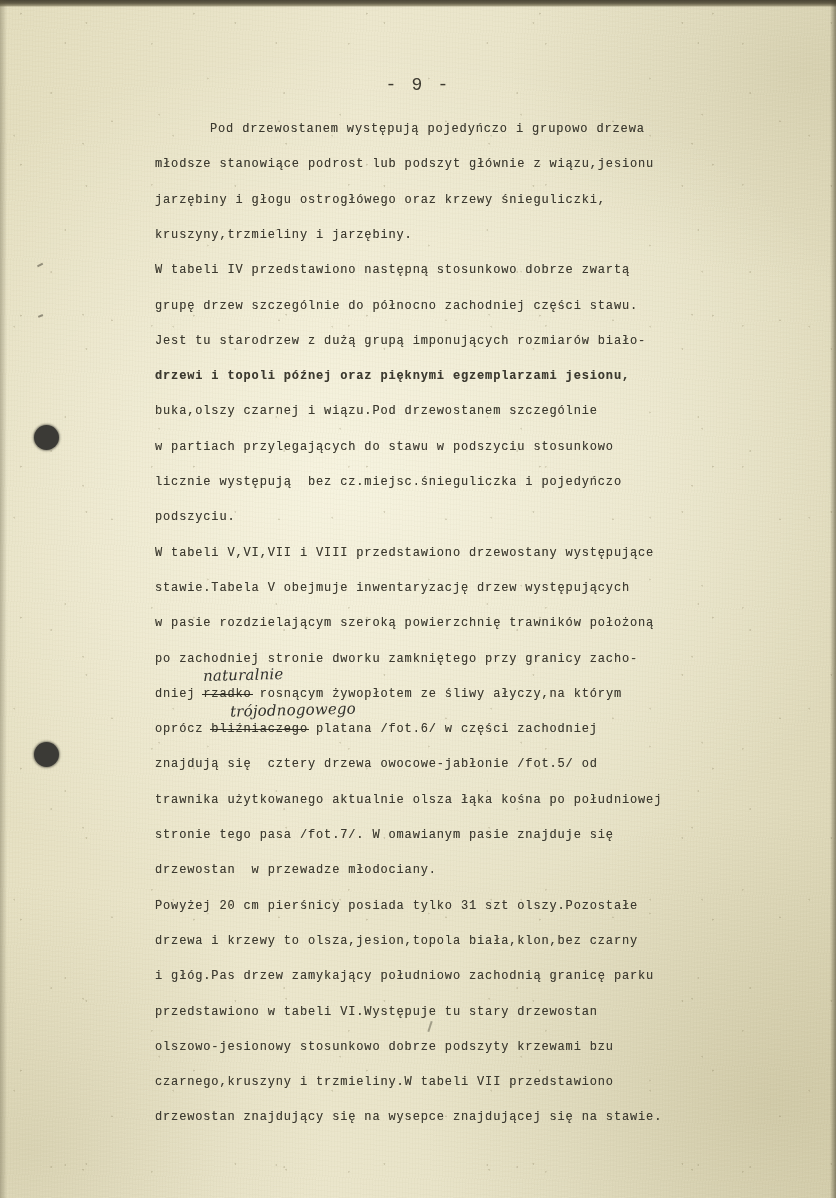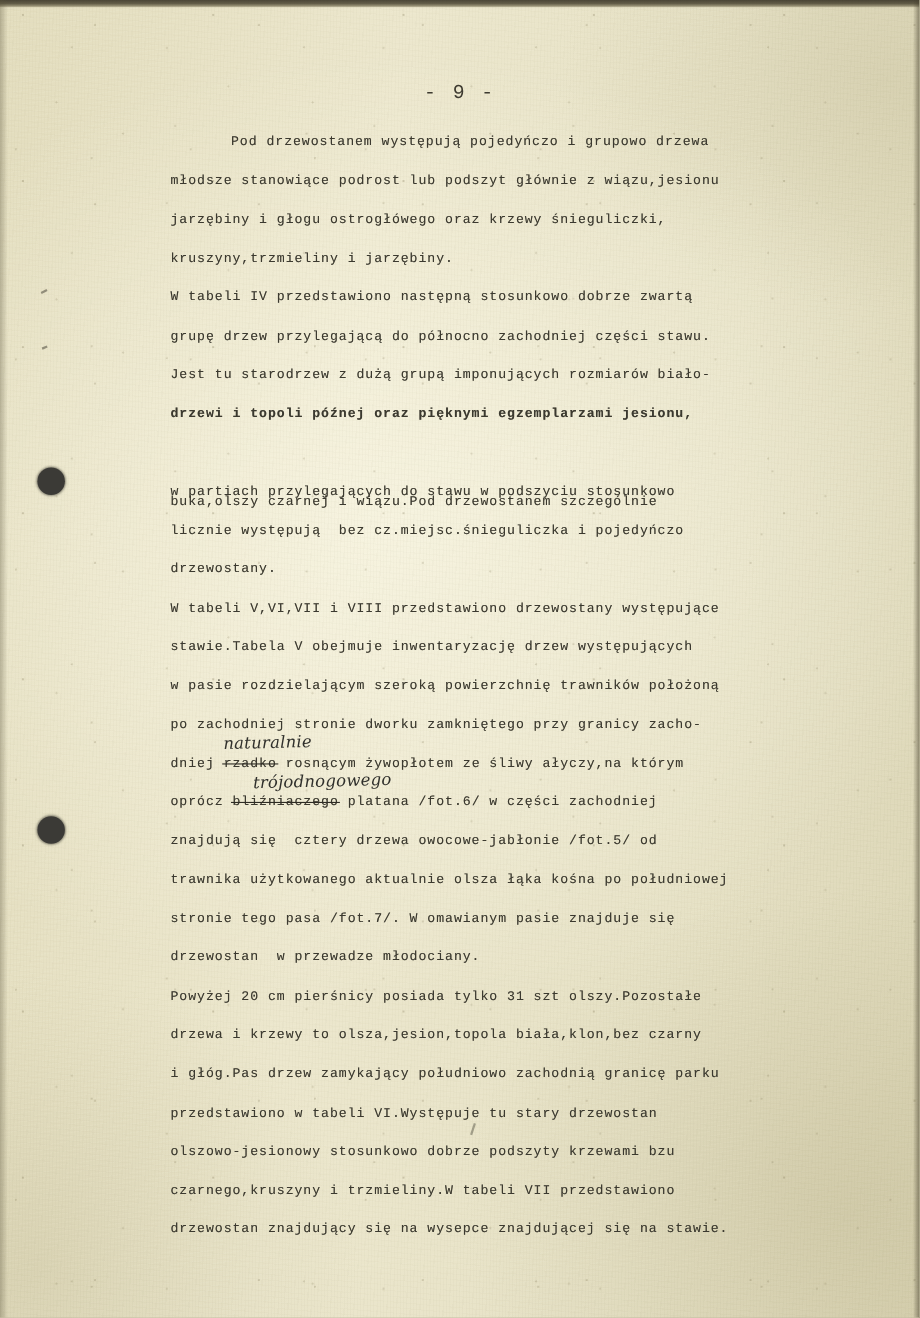--- a/index.html
+++ b/index.html
@@ -132,27 +132,27 @@
   <div id="content">
 
     <div class="pagenum" style="top:75px;">- 9 -</div>
 
     <div id="lines-top">
         <div class="line indent" style="top: 119px;">Pod drzewostanem występują pojedyńczo i grupowo drzewa</div>
         <div class="line" style="top: 154.3px;">młodsze stanowiące podrost lub podszyt głównie z wiązu,jesionu</div>
         <div class="line" style="top: 189.6px;">jarzębiny i głogu ostrogłówego oraz krzewy śnieguliczki,</div>
         <div class="line" style="top: 224.9px;">kruszyny,trzmieliny i jarzębiny.</div>
         <div class="line" style="top: 260.2px;">W tabeli IV przedstawiono następną stosunkowo dobrze zwartą</div>
-        <div class="line" style="top: 295.5px;">grupę drzew przylegającą do północno zachodniej części stawu.</div>
+        <div class="line" style="top: 295.5px;">grupę drzew szczególnie do północno zachodniej części stawu.</div>
         <div class="line" style="top: 330.8px;">Jest tu starodrzew z dużą grupą imponujących rozmiarów biało-</div>
         <div class="line" style="top: 366.1px; font-weight: bold;">drzewi i topoli późnej oraz pięknymi egzemplarzami jesionu,</div>
-        <div class="line" style="top: 401.4px; margin-top: 45px;">buka,olszy czarnej i wiązu.Pod drzewostanem szczególnie</div>
+        <div class="line" style="top: 401.4px;">buka,olszy czarnej i wiązu.Pod drzewostanem szczególnie</div>
         <div class="line" style="top: 436.7px;">w partiach przylegających do stawu w podszyciu stosunkowo</div>
         <div class="line" style="top: 472px;">licznie występują  bez cz.miejsc.śnieguliczka i pojedyńczo</div>
-        <div class="line" style="top: 507.3px;">drzewostany.</div>
+        <div class="line" style="top: 507.3px;">podszyciu.</div>
         <div class="line" style="top: 542.6px;">W tabeli V,VI,VII i VIII przedstawiono drzewostany występujące</div>
         <div class="line" style="top: 577.9px;">stawie.Tabela V obejmuje inwentaryzację drzew występujących</div>
         <div class="line" style="top: 613.2px; text-align: right;">w pasie rozdzielającym szeroką powierzchnię trawników położoną</div>
         <div class="line" style="top: 648.5px;">po zachodniej stronie dworku zamkniętego przy granicy zacho-</div>
       </div>
 
     <div id="lines-corrected">
         <div class="line" style="top: 683.8px; text-align: center;"><span>dniej </span><span class="strike">rzadko</span><span> rosnącym żywopłotem ze śliwy ałyczy,na którym</span></div>
         <div class="hand" style="top: 665.8px; left: 203px;">naturalnie</div>
         <div class="line" style="top: 719.1px;"><span>oprócz </span><span class="strike">bliźniaczego</span><span> platana /fot.6/ w części zachodniej</span></div>

